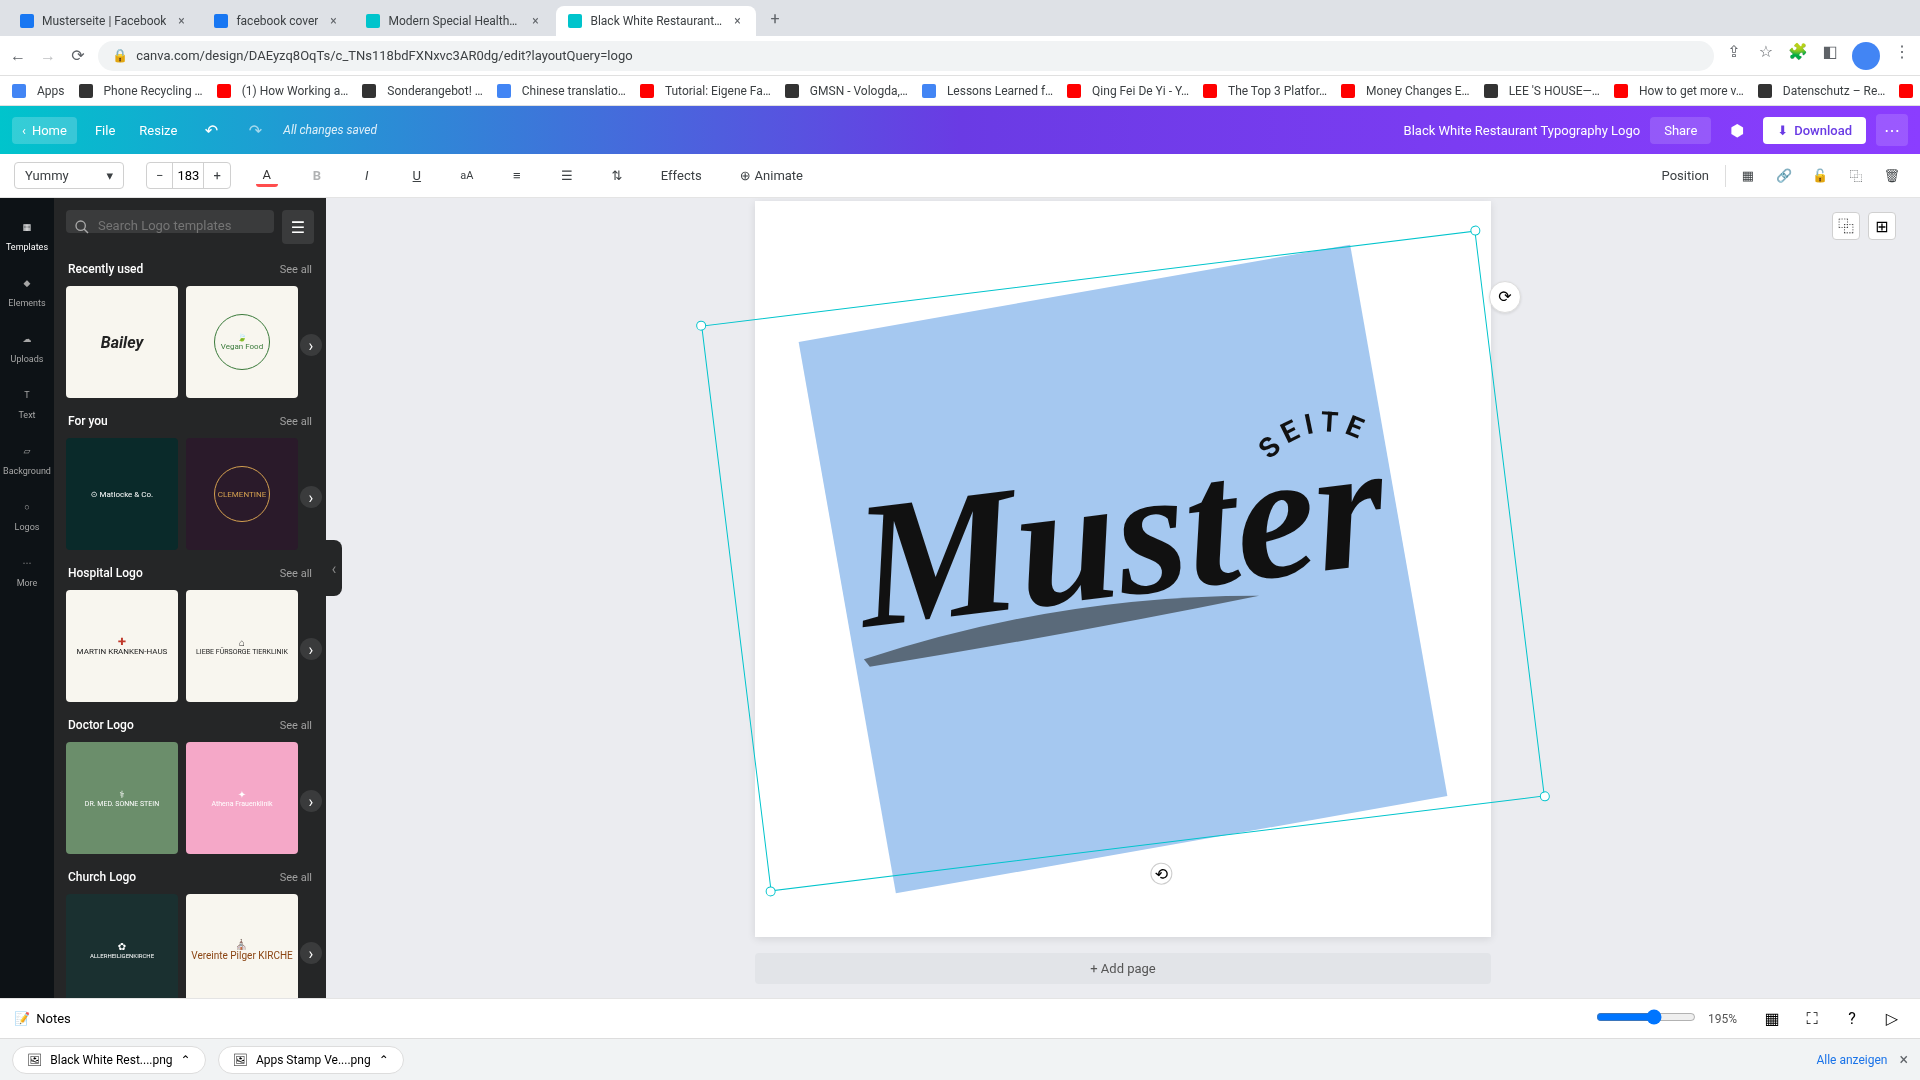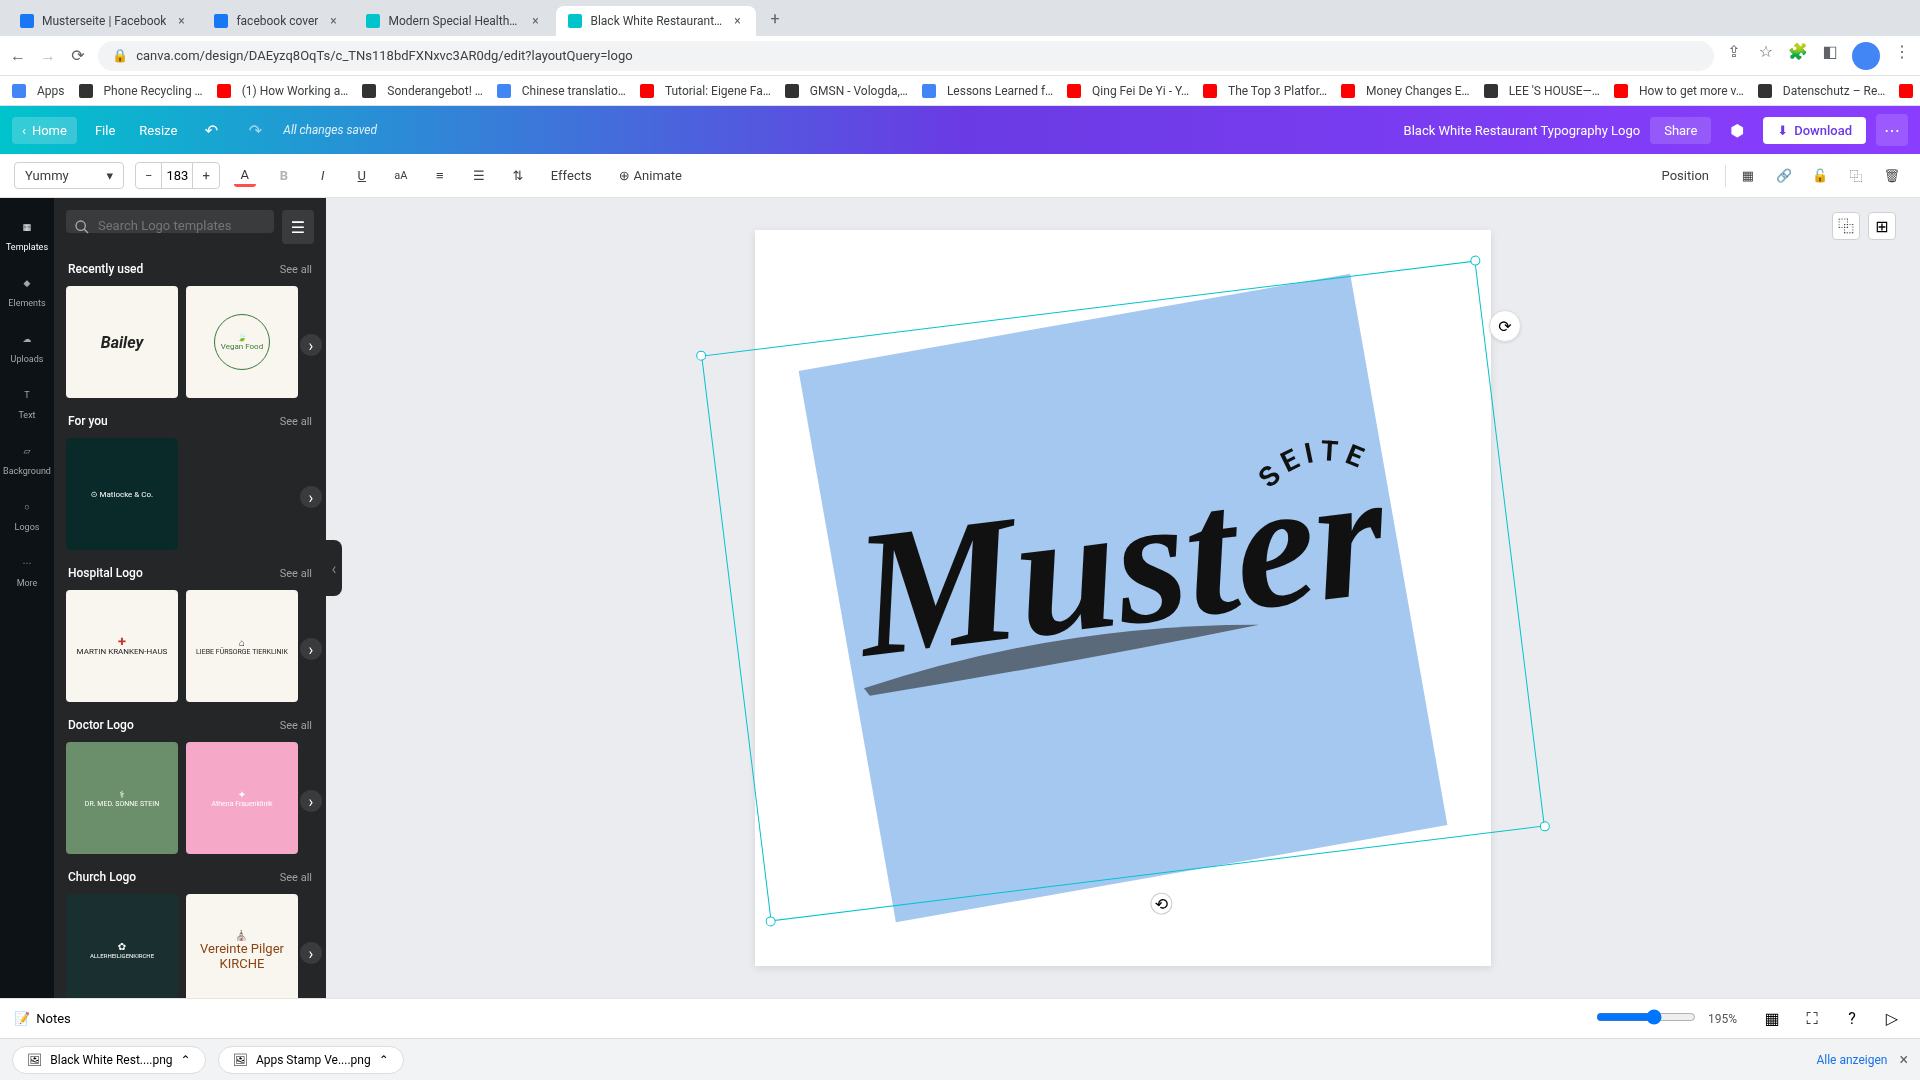--- a/index.html
+++ b/index.html
@@ -30,21 +30,21 @@
 .canva-home-btn { background: rgba(255,255,255,0.2); border-radius: 4px; padding: 6px 10px; display: flex; align-items: center; gap: 6px; font-size: 13px; cursor: pointer; }
 .canva-menu { font-size: 13px; cursor: pointer; padding: 4px 6px; }
 .canva-status { font-size: 12px; font-style: italic; opacity: 0.85; }
 .canva-right { margin-left: auto; display: flex; align-items: center; gap: 10px; }
 .canva-title { font-size: 13px; }
 .canva-share { background: rgba(255,255,255,0.15); padding: 6px 14px; border-radius: 4px; font-size: 13px; cursor: pointer; }
 .canva-dl { background: #fff; color: #6a3be4; padding: 6px 14px; border-radius: 4px; font-size: 13px; display: flex; align-items: center; gap: 6px; cursor: pointer; font-weight: 500; }
 .canva-iconbtn { width: 32px; height: 32px; display: flex; align-items: center; justify-content: center; cursor: pointer; border-radius: 4px; }
 
 
-.text-bar { height: 44px; background: #fff; border-bottom: 1px solid #e4e4e4; display: flex; align-items: center; padding: 0 14px; gap: 11px; font-size: 13px; color: #3c4043; }
+.text-bar { height: 44px; background: #fff; border-bottom: 1px solid #e4e4e4; display: flex; align-items: center; padding: 0 14px; gap: 22px; font-size: 13px; color: #3c4043; }
 .font-sel { border: 1px solid #d0d0d0; border-radius: 4px; padding: 5px 10px; min-width: 110px; display: flex; align-items: center; justify-content: space-between; cursor: pointer; }
 .size-ctrl { display: flex; align-items: center; border: 1px solid #d0d0d0; border-radius: 4px; }
 .size-btn { padding: 5px 9px; cursor: pointer; }
 .size-in { width: 32px; text-align: center; border: none; border-left: 1px solid #d0d0d0; border-right: 1px solid #d0d0d0; padding: 5px 0; font-size: 13px; outline: none; }
 .tb-icon { width: 28px; height: 28px; display: flex; align-items: center; justify-content: center; cursor: pointer; border-radius: 4px; }
 .tb-text { padding: 4px 8px; cursor: pointer; }
 .color-box { width: 22px; height: 22px; border-radius: 3px; border-bottom: 3px solid; display: flex; align-items: center; justify-content: center; }
 .tb-right-group { margin-left: auto; display: flex; align-items: center; gap: 8px; }
 
 
@@ -355,20 +355,25 @@
     </div>
 
     <div class="section-head">
         <span class="title">For you</span>
         <span class="see-all">See all</span>
       </div>
     <div class="tmpl-row">
       <div class="tmpl dark">
           <span style="font-size:8px">⊙ <span>Matlocke &amp; Co.</span></span>
         </div>
+      <div class="tmpl darkp">
+          <div class="tmpl-badge" style="color:#d4a050">
+            <span>CLEMENTINE</span>
+          </div>
+        </div>
       <div class="next-btn">›</div>
     </div>
 
     <div class="section-head">
         <span class="title">Hospital Logo</span>
         <span class="see-all">See all</span>
       </div>
     <div class="tmpl-row">
       <div class="tmpl">
           <span style="color:#c0392b">✚</span>
@@ -401,21 +406,21 @@
         <span class="title">Church Logo</span>
         <span class="see-all">See all</span>
       </div>
     <div class="tmpl-row">
       <div class="tmpl dg">
           <span>✿</span>
           <span style="font-size:6px">ALLERHEILIGENKIRCHE</span>
         </div>
       <div class="tmpl">
           <span>⛪</span>
-          <span style="font-size:13px;color:#8b4513">Vereinte Pilger KIRCHE</span>
+          <span style="font-size:10px;color:#8b4513">Vereinte Pilger KIRCHE</span>
         </div>
       <div class="next-btn">›</div>
     </div>
 
   </div>
 
   <div class="collapse-tab">
       <span style="color:#888">‹</span>
     </div>
 
@@ -446,20 +451,21 @@
           <div class="sel-handle br"></div>
           <div class="rot-handle">
               <span>⟲</span>
             </div>
         </div>
         <div class="float-btn" style="top:80px;right:-30px">
             <span>⟳</span>
           </div>
       </div>
     </div>
+    <div class="add-page">+ Add page</div>
   </div>
 </div>
 
 <div class="bottom">
   <div class="notes-btn">
       <span>📝</span>
       <span>Notes</span>
     </div>
   <div class="bottom-right">
     <div class="zoom-slider"><input type="range" min="0" max="100" value="60" style=""></div>

